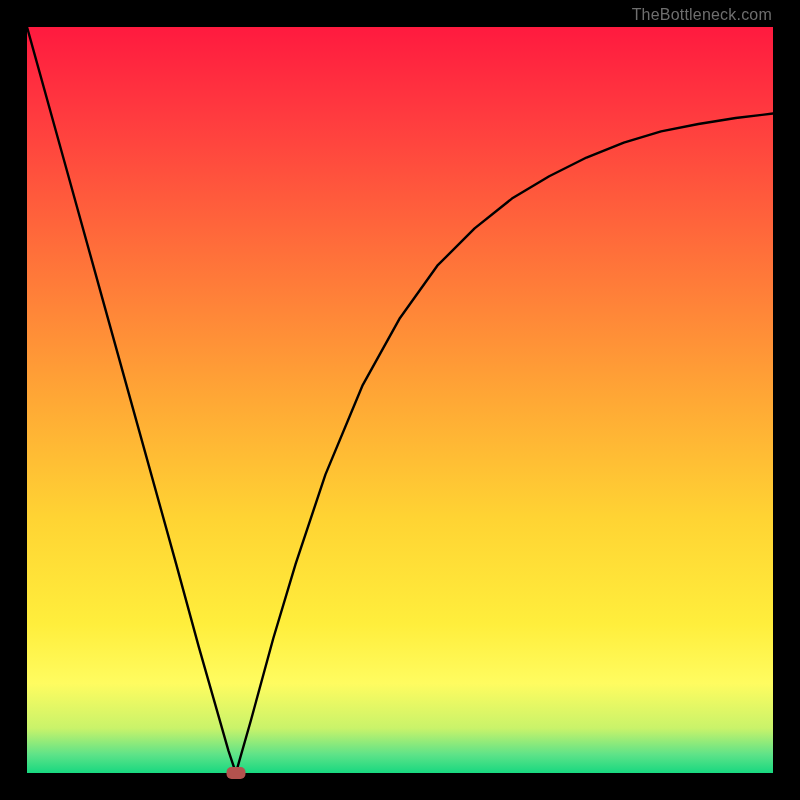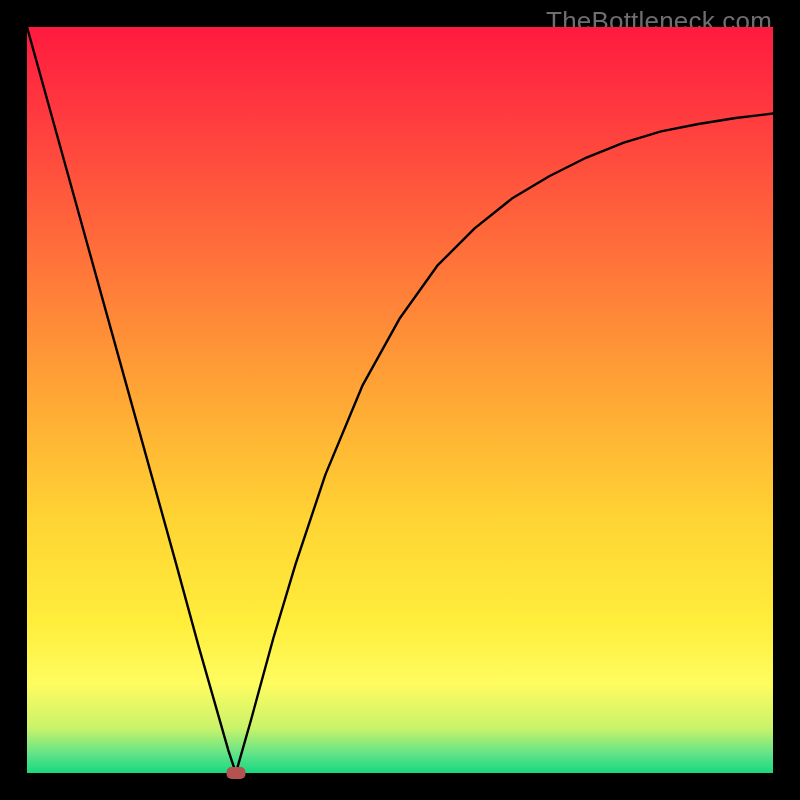--- a/index.html
+++ b/index.html
@@ -20,21 +20,21 @@
   }
   .gradient-area {
     position: absolute;
     inset: 0;
   }
   .watermark {
     position: absolute;
     top: 6px;
     right: 28px;
     font-family: Arial, Helvetica, sans-serif;
-    font-size: 26px;
+    font-size: 16px;
     color: #6e6e6e;
     letter-spacing: 0.2px;
     font-weight: 500;
   }
   svg.curve {
     position: absolute;
     inset: 0;
   }
   .marker {
     position: absolute;

